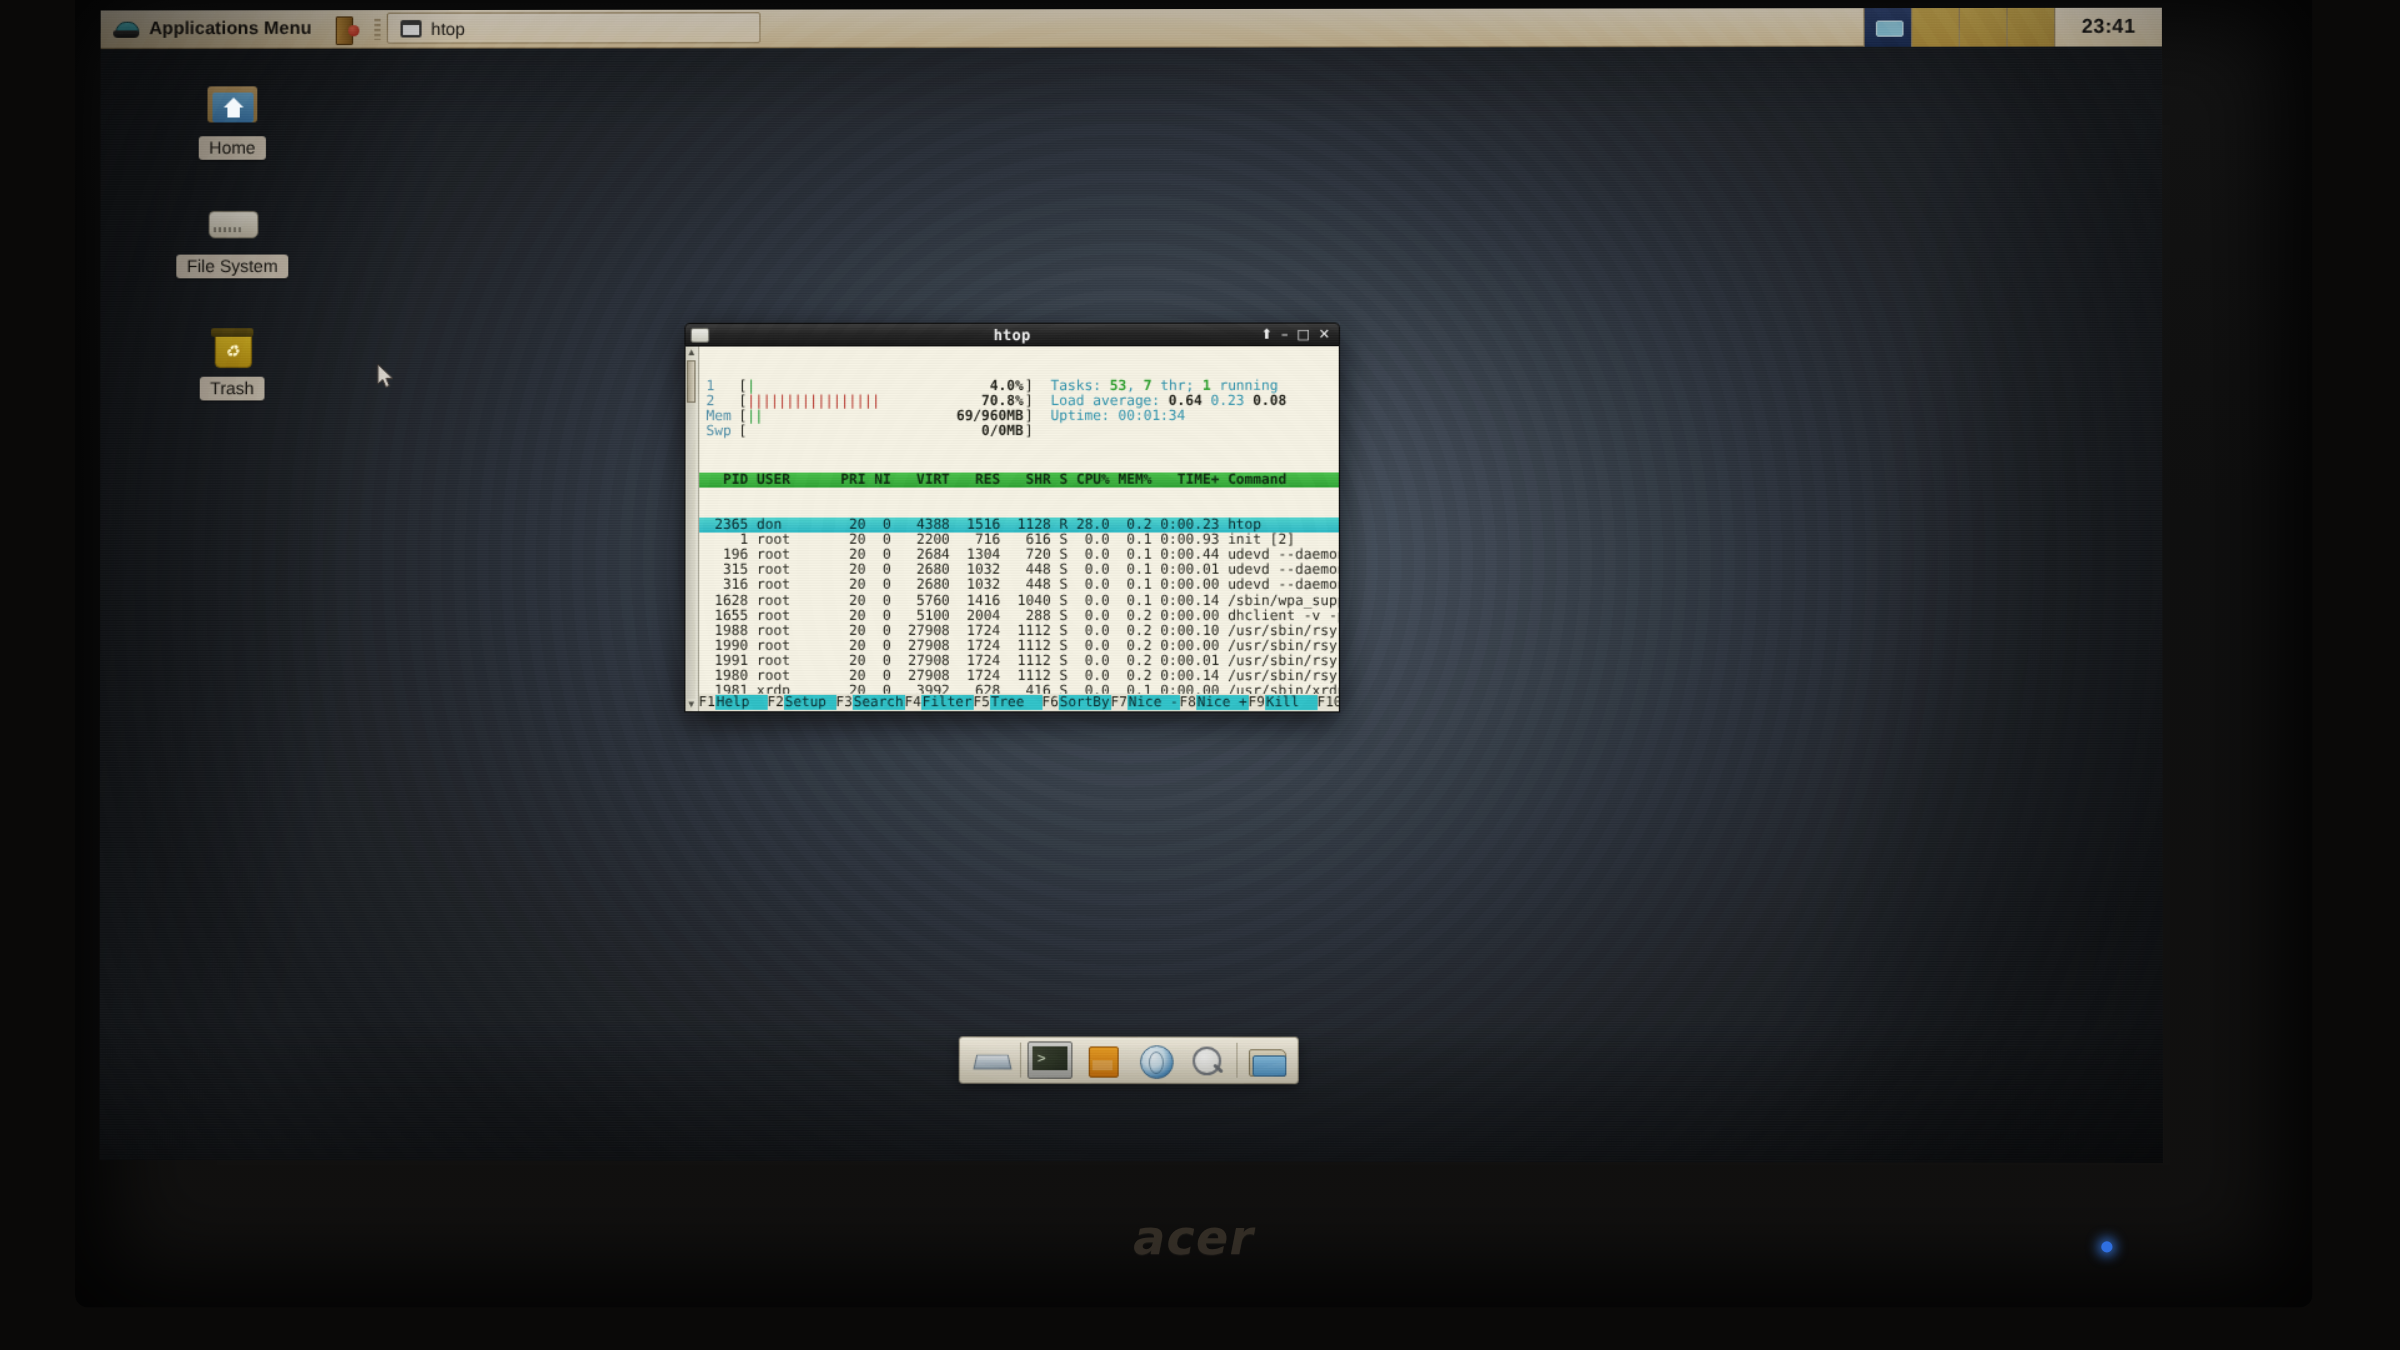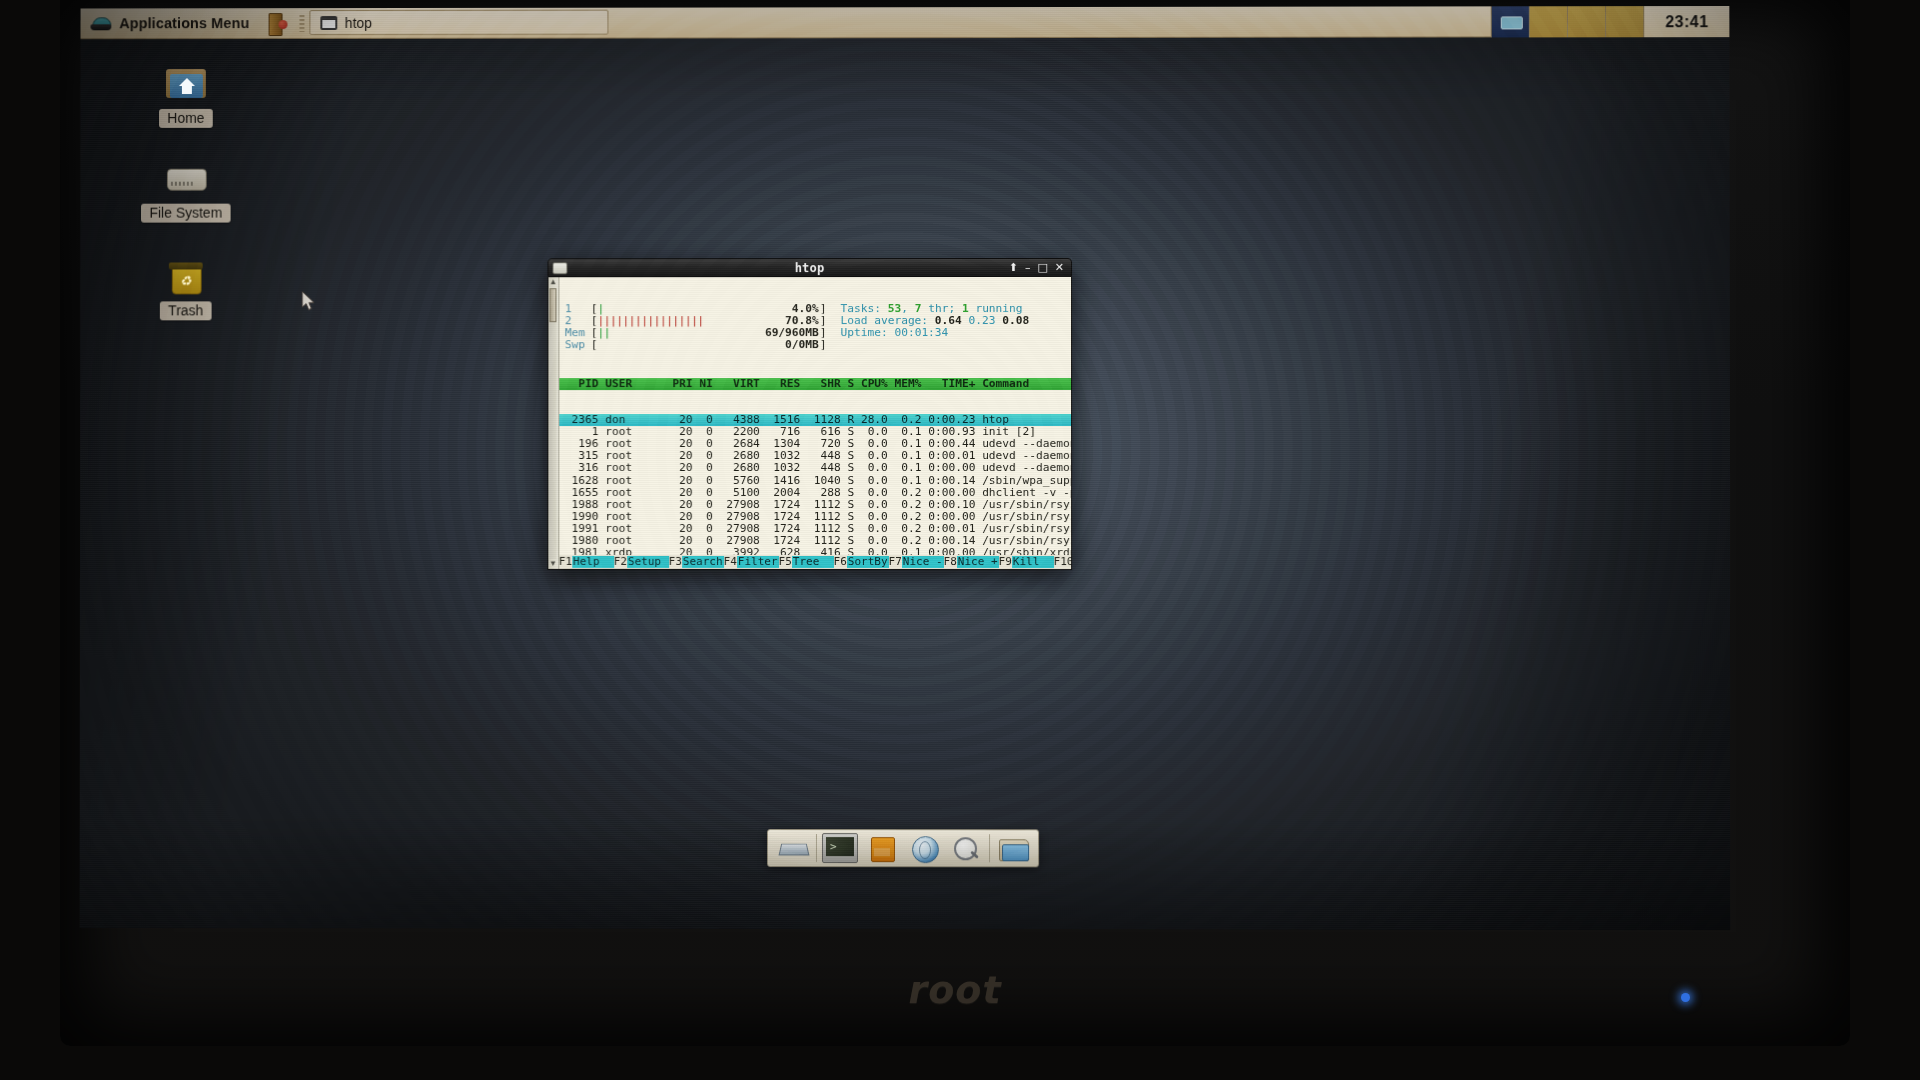--- a/index.html
+++ b/index.html
@@ -466,21 +466,21 @@
     border:1px solid #35688f; border-radius:2px;
   }
 </style>
 </head>
 <body>
 
 <div id="photo">
   <div class="room-glow"></div>
 
   <div id="bezel">
-    <div id="acer-logo">root</div>
+    <div id="acer-logo">acer</div>
     <div id="power-led"></div>
   </div>
 
   <div id="screen">
     <div id="desktop"></div>
 
     <div class="desk-icon" style="left:50px; top:55px;">
       <div class="glyph ico-home">
           <i class="house"></i>
         </div>

